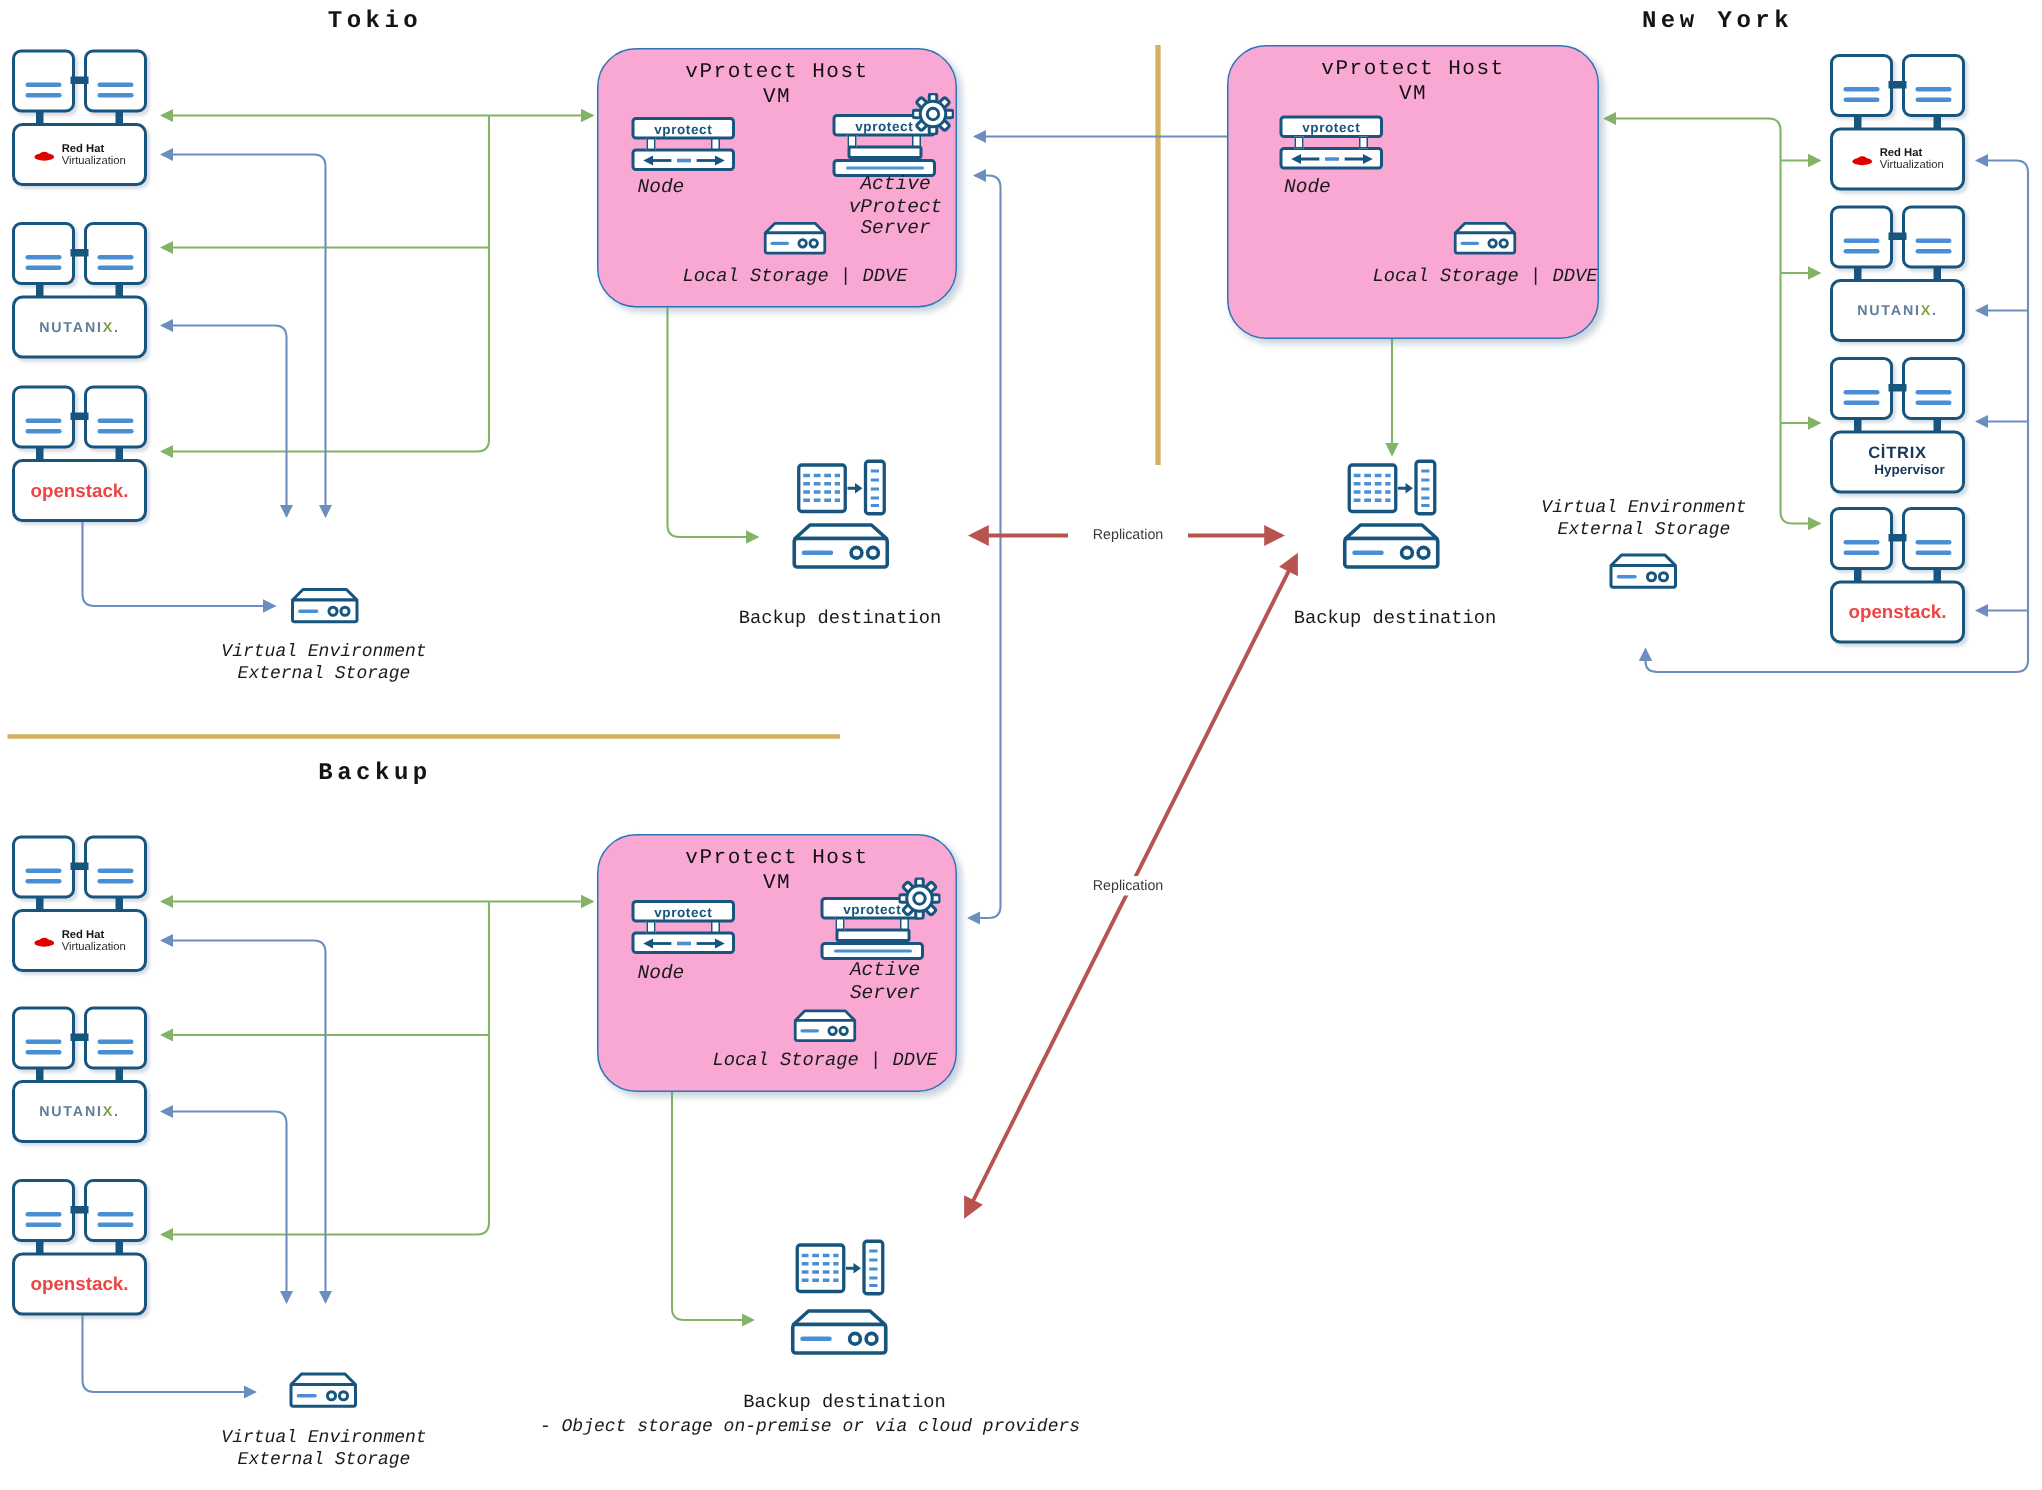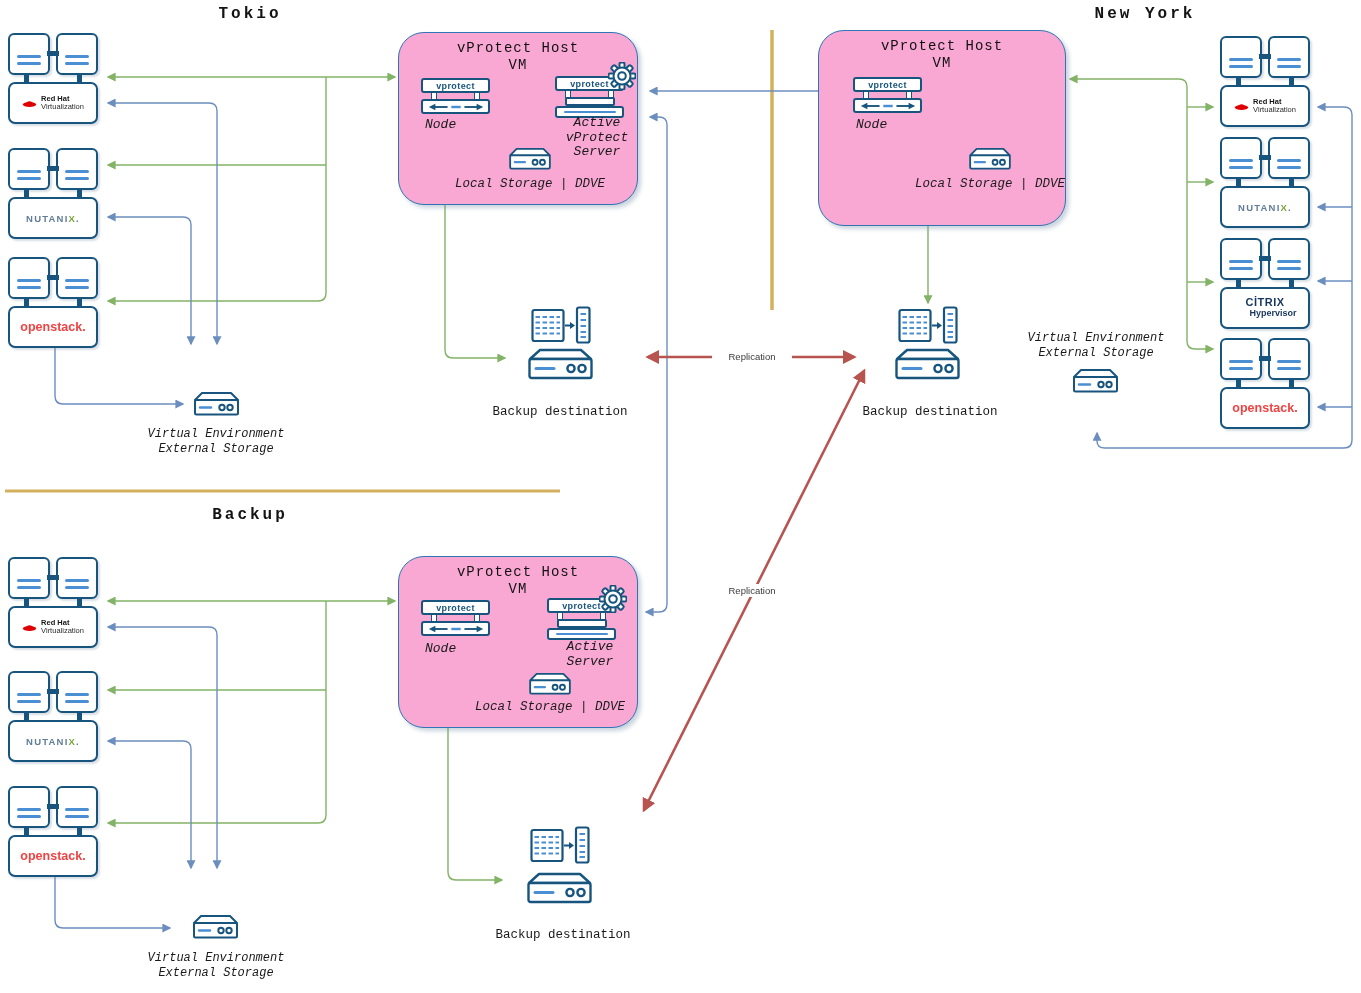--- a/index.html
+++ b/index.html
@@ -575,20 +575,21 @@
     <g stroke="#17557f" stroke-width="2.4" fill="#fff" stroke-linejoin="round">
       <path d="M 13,3 L 54,3 L 64,12 L 3,12 Z"></path>
         <rect x="2.5" y="12" width="62" height="19" rx="2"></rect>
       <circle cx="44" cy="21.5" r="3.6"></circle>
         <circle cx="55" cy="21.5" r="3.6"></circle>
       </g>
     <line x1="9" y1="21.5" x2="27" y2="21.5" stroke="#4a8fd3" stroke-width="3" stroke-linecap="round"></line>
   </svg>
   <div class="mlabel ctr" style="left:483px;top:928px;width:160px;font-size:12.5px">Backup destination</div>
   <div class="notes">
+    <div>- Object storage on-premise or via cloud providers</div>
   </div>
 
   <svg class="abs" style="left:193px;top:391px" width="47" height="26" viewBox="0 0 47 26">
     <g stroke="#17557f" stroke-width="2" fill="#fff" stroke-linejoin="round">
       <path d="M 9,2 L 38,2 L 45,9 L 2,9 Z"></path>
         <rect x="2" y="9" width="43" height="14.5" rx="1.5"></rect>
       <circle cx="29" cy="16.5" r="2.7"></circle>
         <circle cx="37" cy="16.5" r="2.7"></circle>
       </g>
     <line x1="7" y1="16.5" x2="18" y2="16.5" stroke="#4a8fd3" stroke-width="2.4" stroke-linecap="round"></line>

